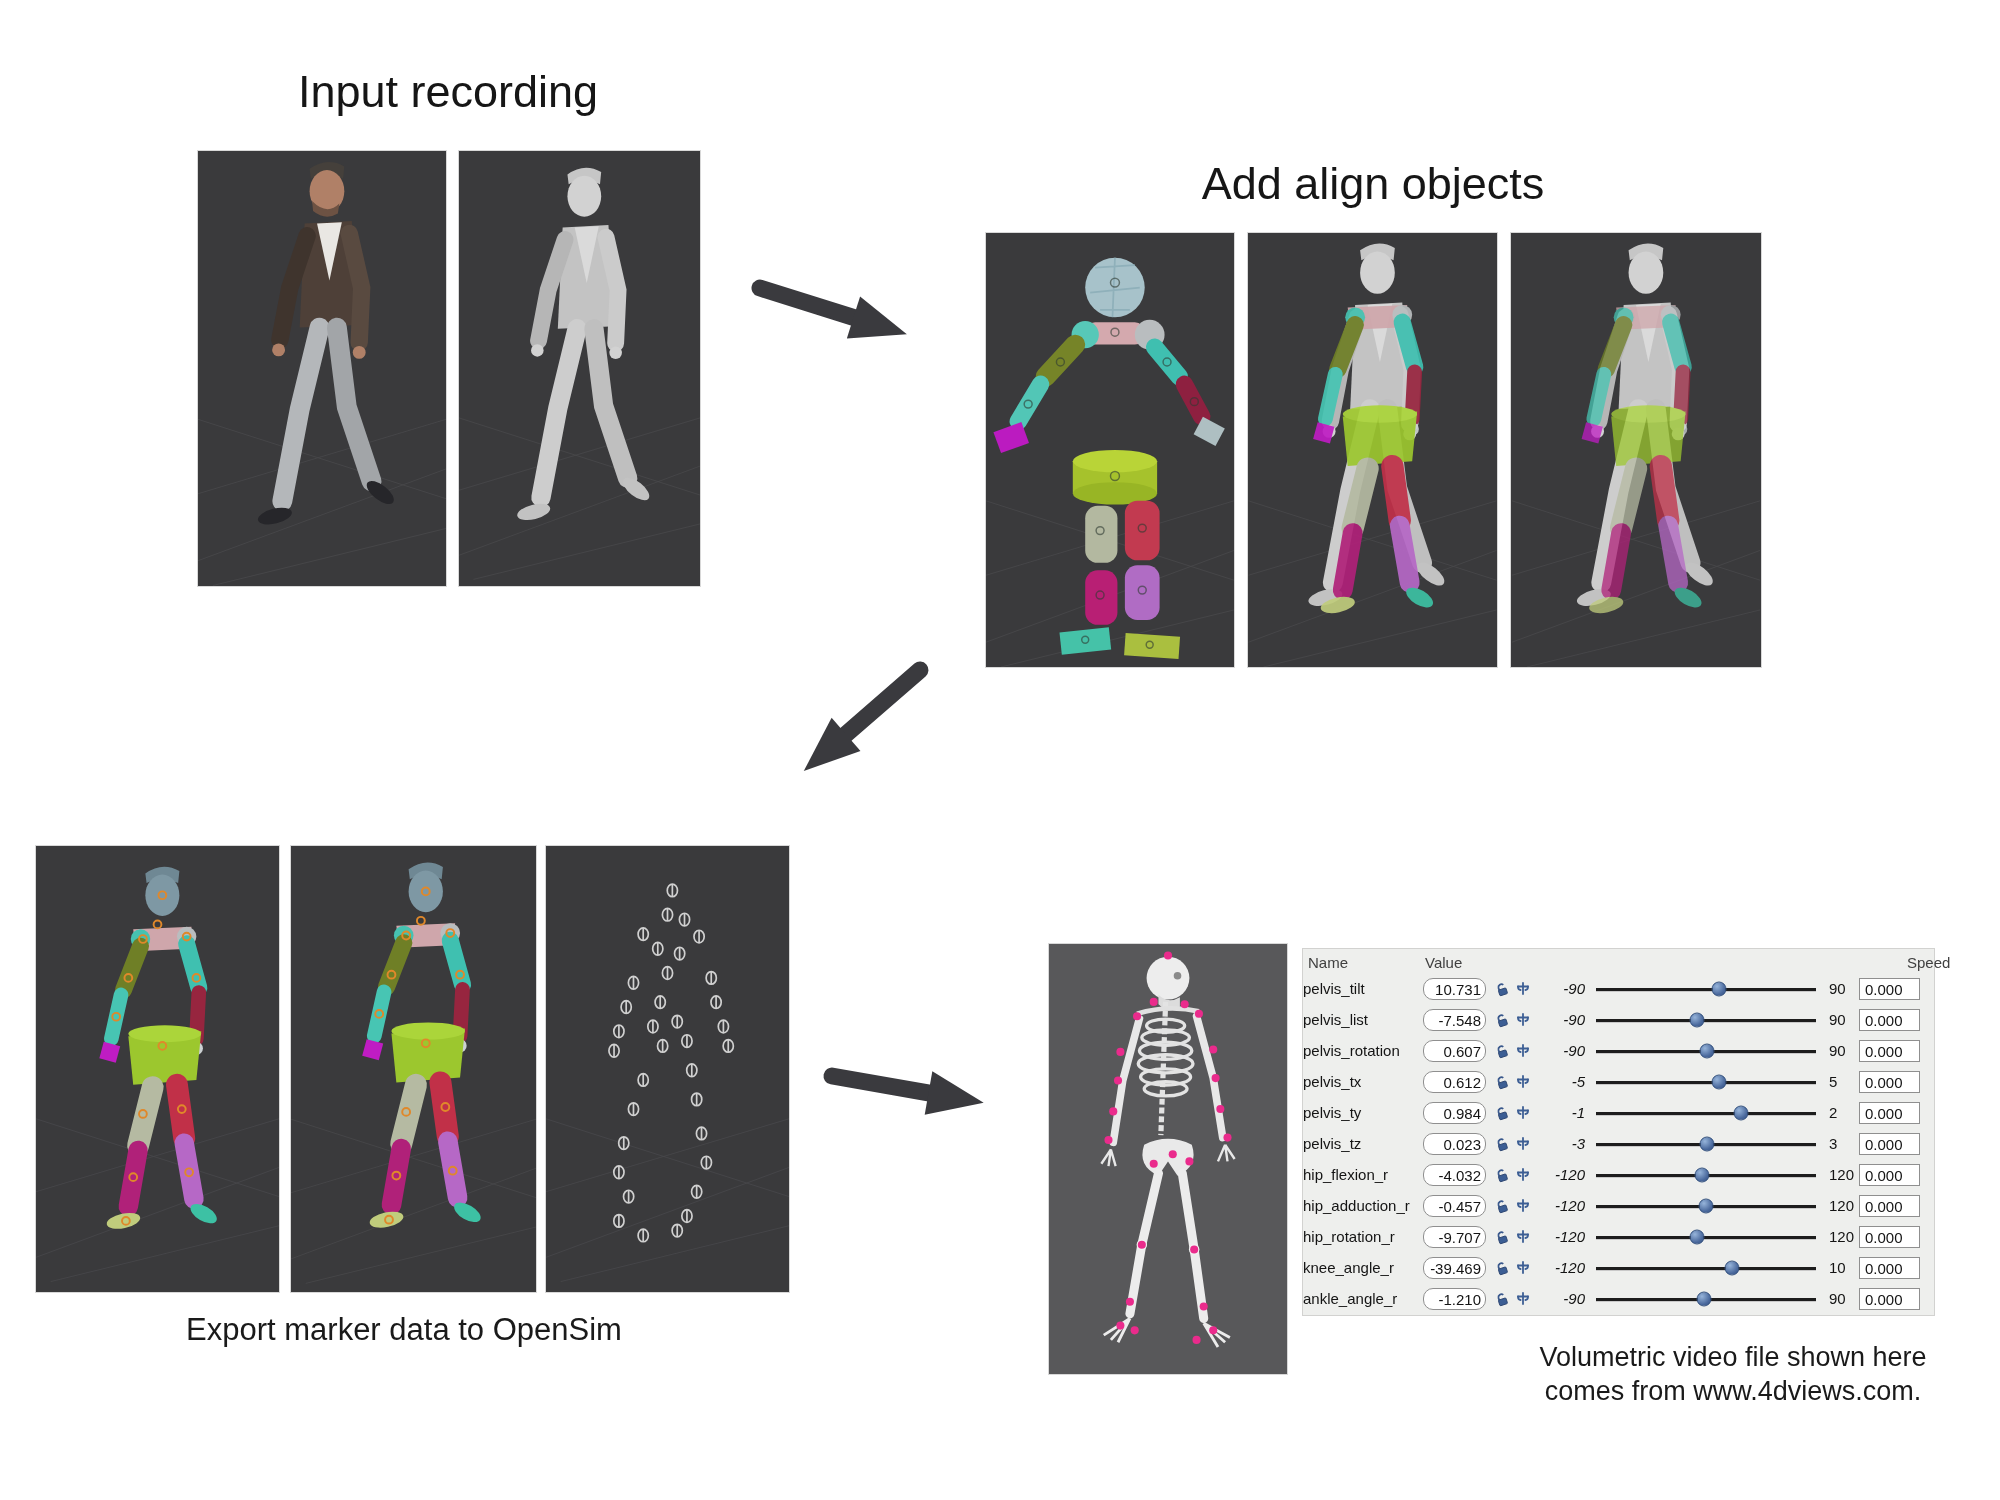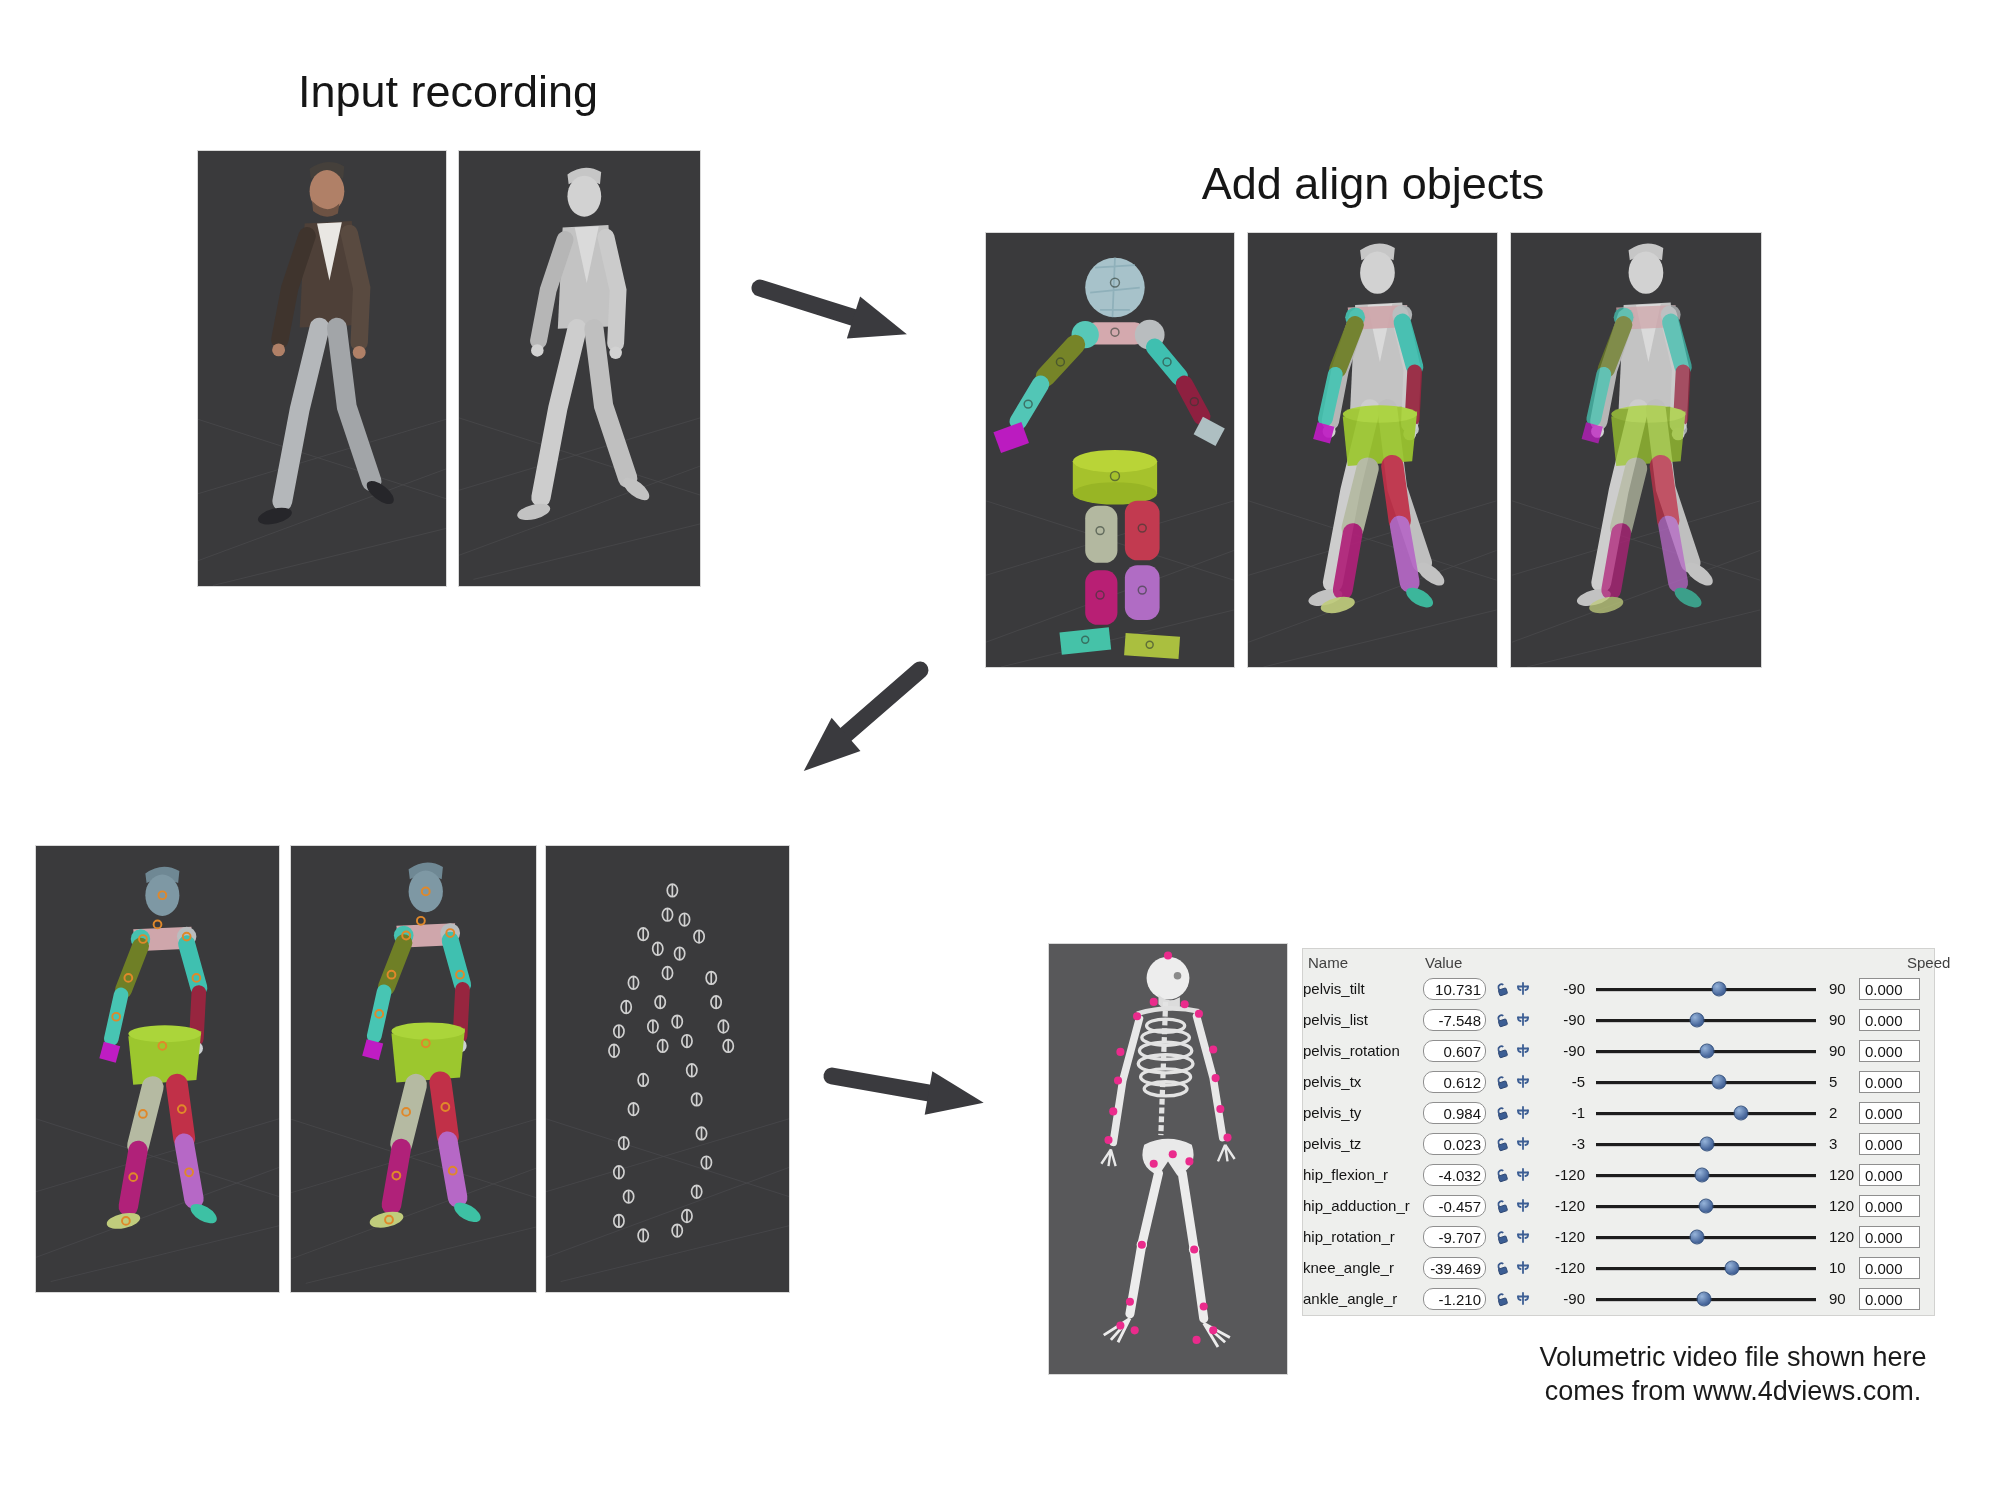--- a/index.html
+++ b/index.html
@@ -39,21 +39,21 @@
   .ph{position:absolute;top:5px;font-size:15px;color:#404040;}
   .ph-name{left:5px;} .ph-value{left:122px;} .ph-speed{left:572px;margin-left:32px;}
   .rows{position:absolute;left:0;top:24px;width:100%;}
   .param-row{display:flex;align-items:center;height:31px;}
   .p-label{width:113px;text-align:left;font-size:15px;padding-right:0;white-space:nowrap;}
   .pbox{background:#fff;border:1px solid #8f8f8f;height:22px;font-size:15px;line-height:21px;box-sizing:border-box;}
   .p-value{width:63px;margin-left:7px;text-align:right;padding-right:4px;border-radius:10px;}
   .p-icon{width:16px;height:16px;margin-left:8px;display:inline-block;}
   .p-icon.pin{width:18px;margin-left:4px;}
   .p-icon svg{width:100%;height:100%;display:block;}
-  .p-min{width:49px;margin-left:4px;text-align:right;font-size:15px;}
+  .p-min{width:49px;margin-left:4px;text-align:right;font-size:15px;font-style:italic;}
   .p-slider{position:relative;width:220px;height:18px;margin-left:11px;}
   .p-slider .track{position:absolute;left:0;right:0;top:8px;height:3px;background:#1d1d1d;box-shadow:0 1px 0 #c9c9c9;}
   .p-slider .thumb{position:absolute;top:50%;width:15px;height:15px;border-radius:50%;
      background:radial-gradient(circle at 34% 30%, #96b4da, #48679b 65%, #3a5584);
      border:1px solid #32507e;box-sizing:border-box;transform:translate(-50%,-50%);}
   .p-max{width:30px;margin-left:13px;text-align:left;font-size:15px;}
   .p-speed{width:61px;margin-left:0;text-align:left;padding-left:5px;}
   .hidden-defs{position:absolute;width:0;height:0;overflow:hidden;}
 </style>
 </head>
@@ -683,18 +683,19 @@
     <span class="p-slider">
       <span class="track"></span>
       <span class="thumb" style="left: 49.3%;"></span>
     </span>
     <span class="p-max">90</span>
     <span class="pbox p-speed">0.000</span>
   </div>
       </div>
   </div>
 
+  <div class="caption c-export">Export marker data to OpenSim</div>
   <div class="caption c-credit">
     <div>Volumetric video file shown here</div>
     <div>comes from www.4dviews.com.</div>
   </div>
 
 </div>
 
 </body></html>

